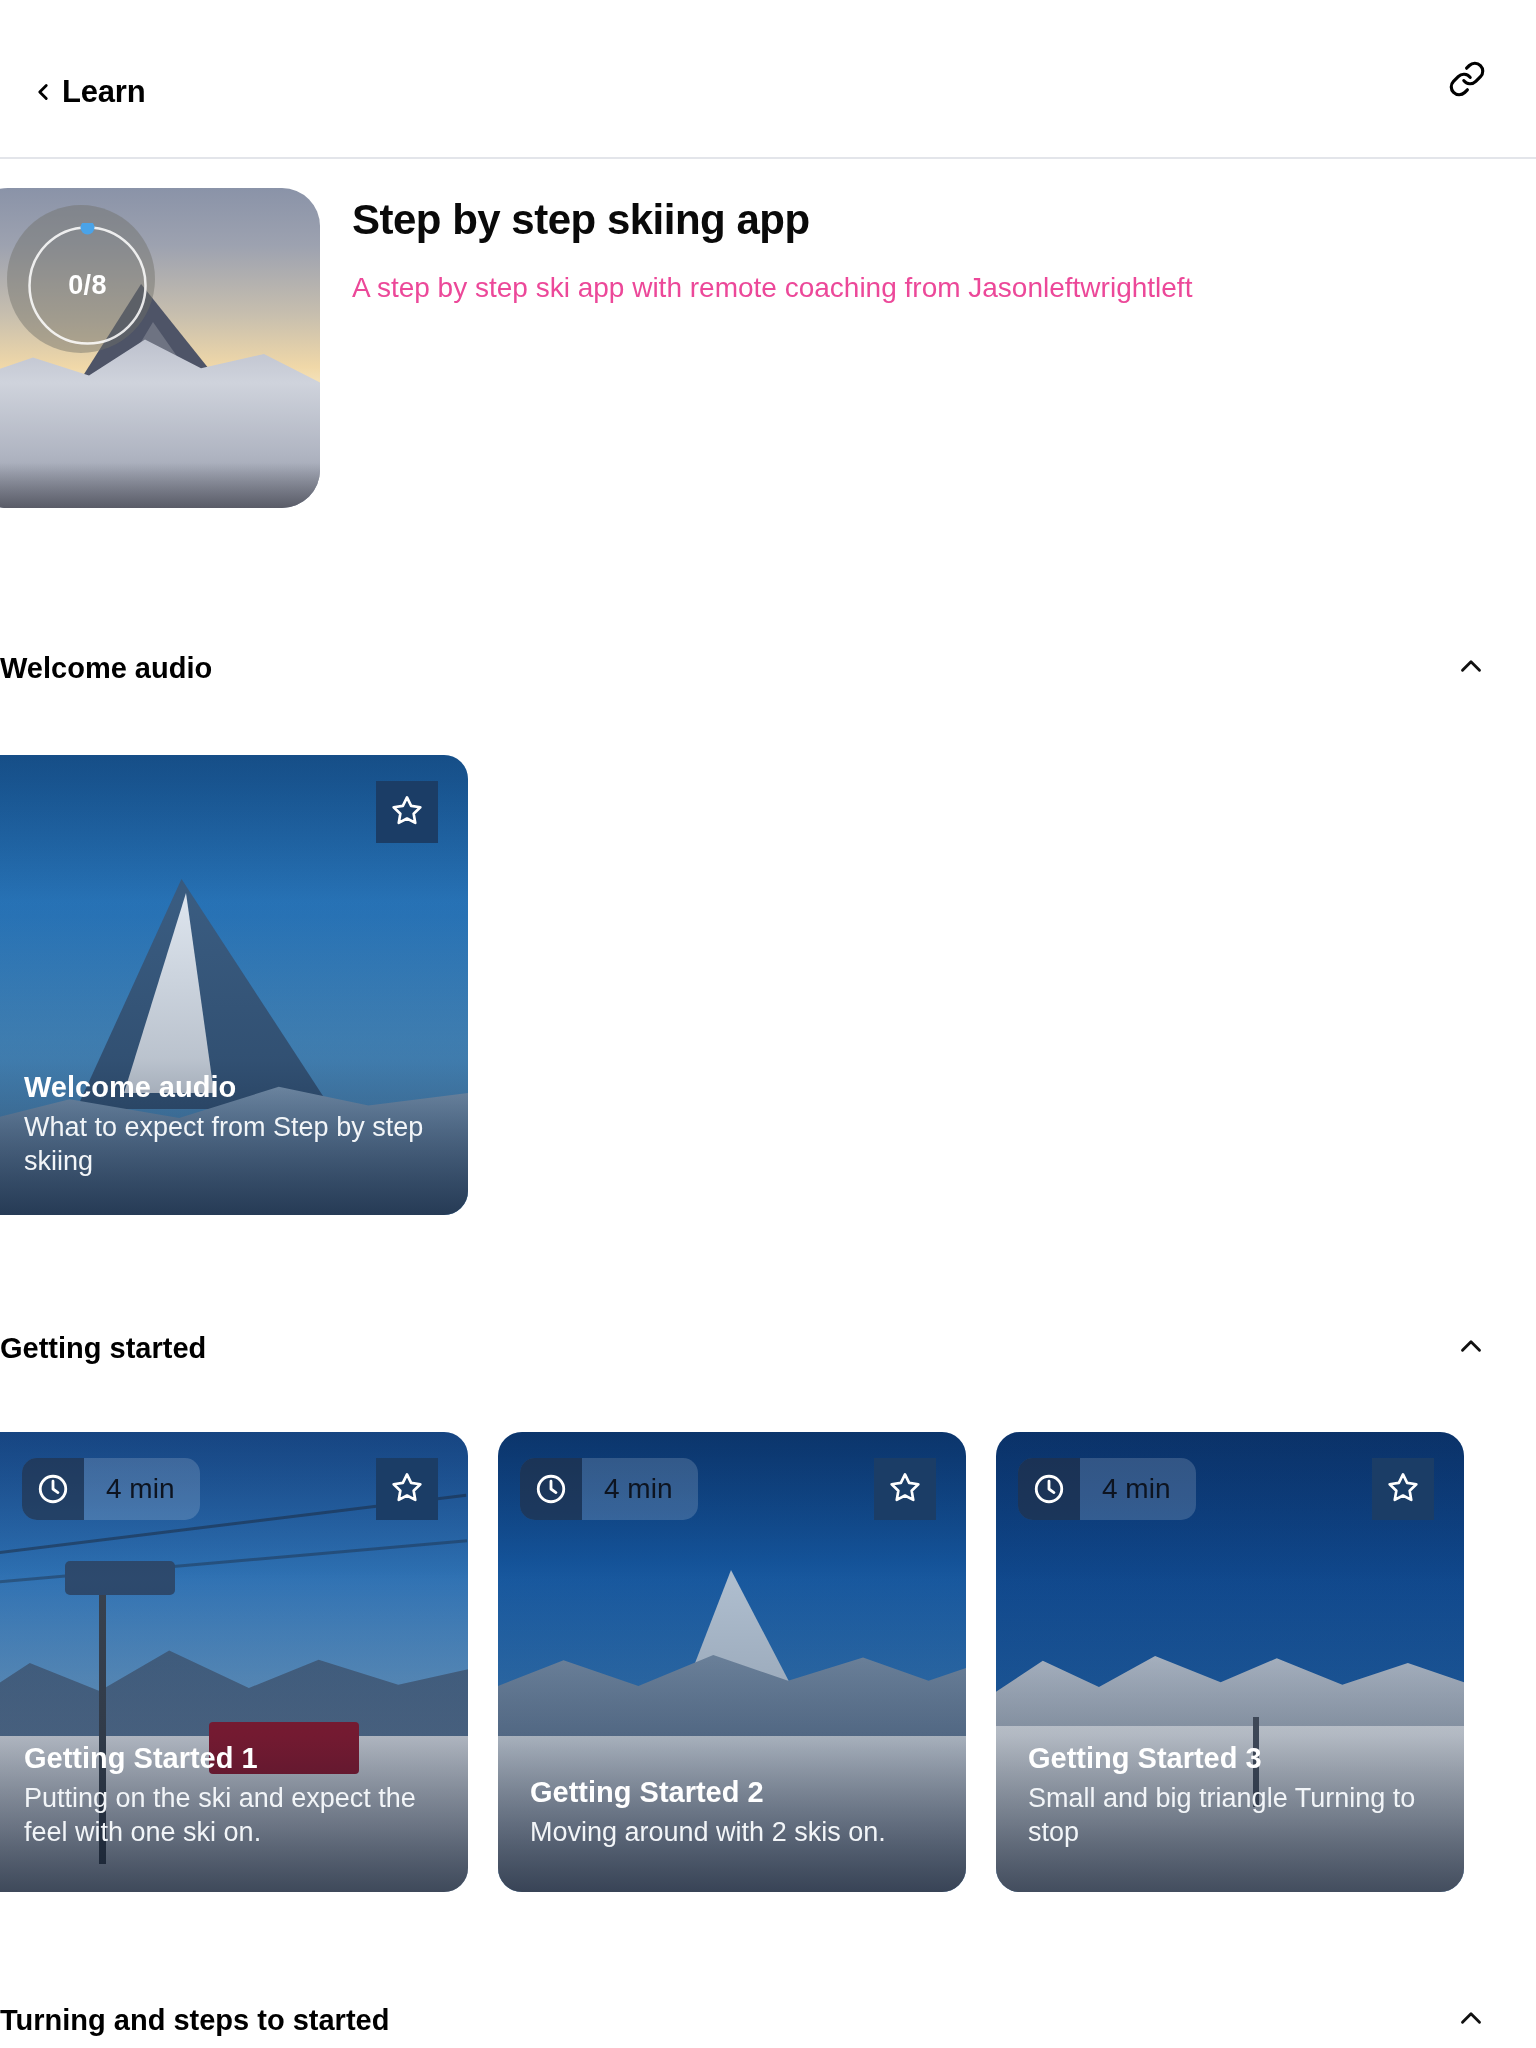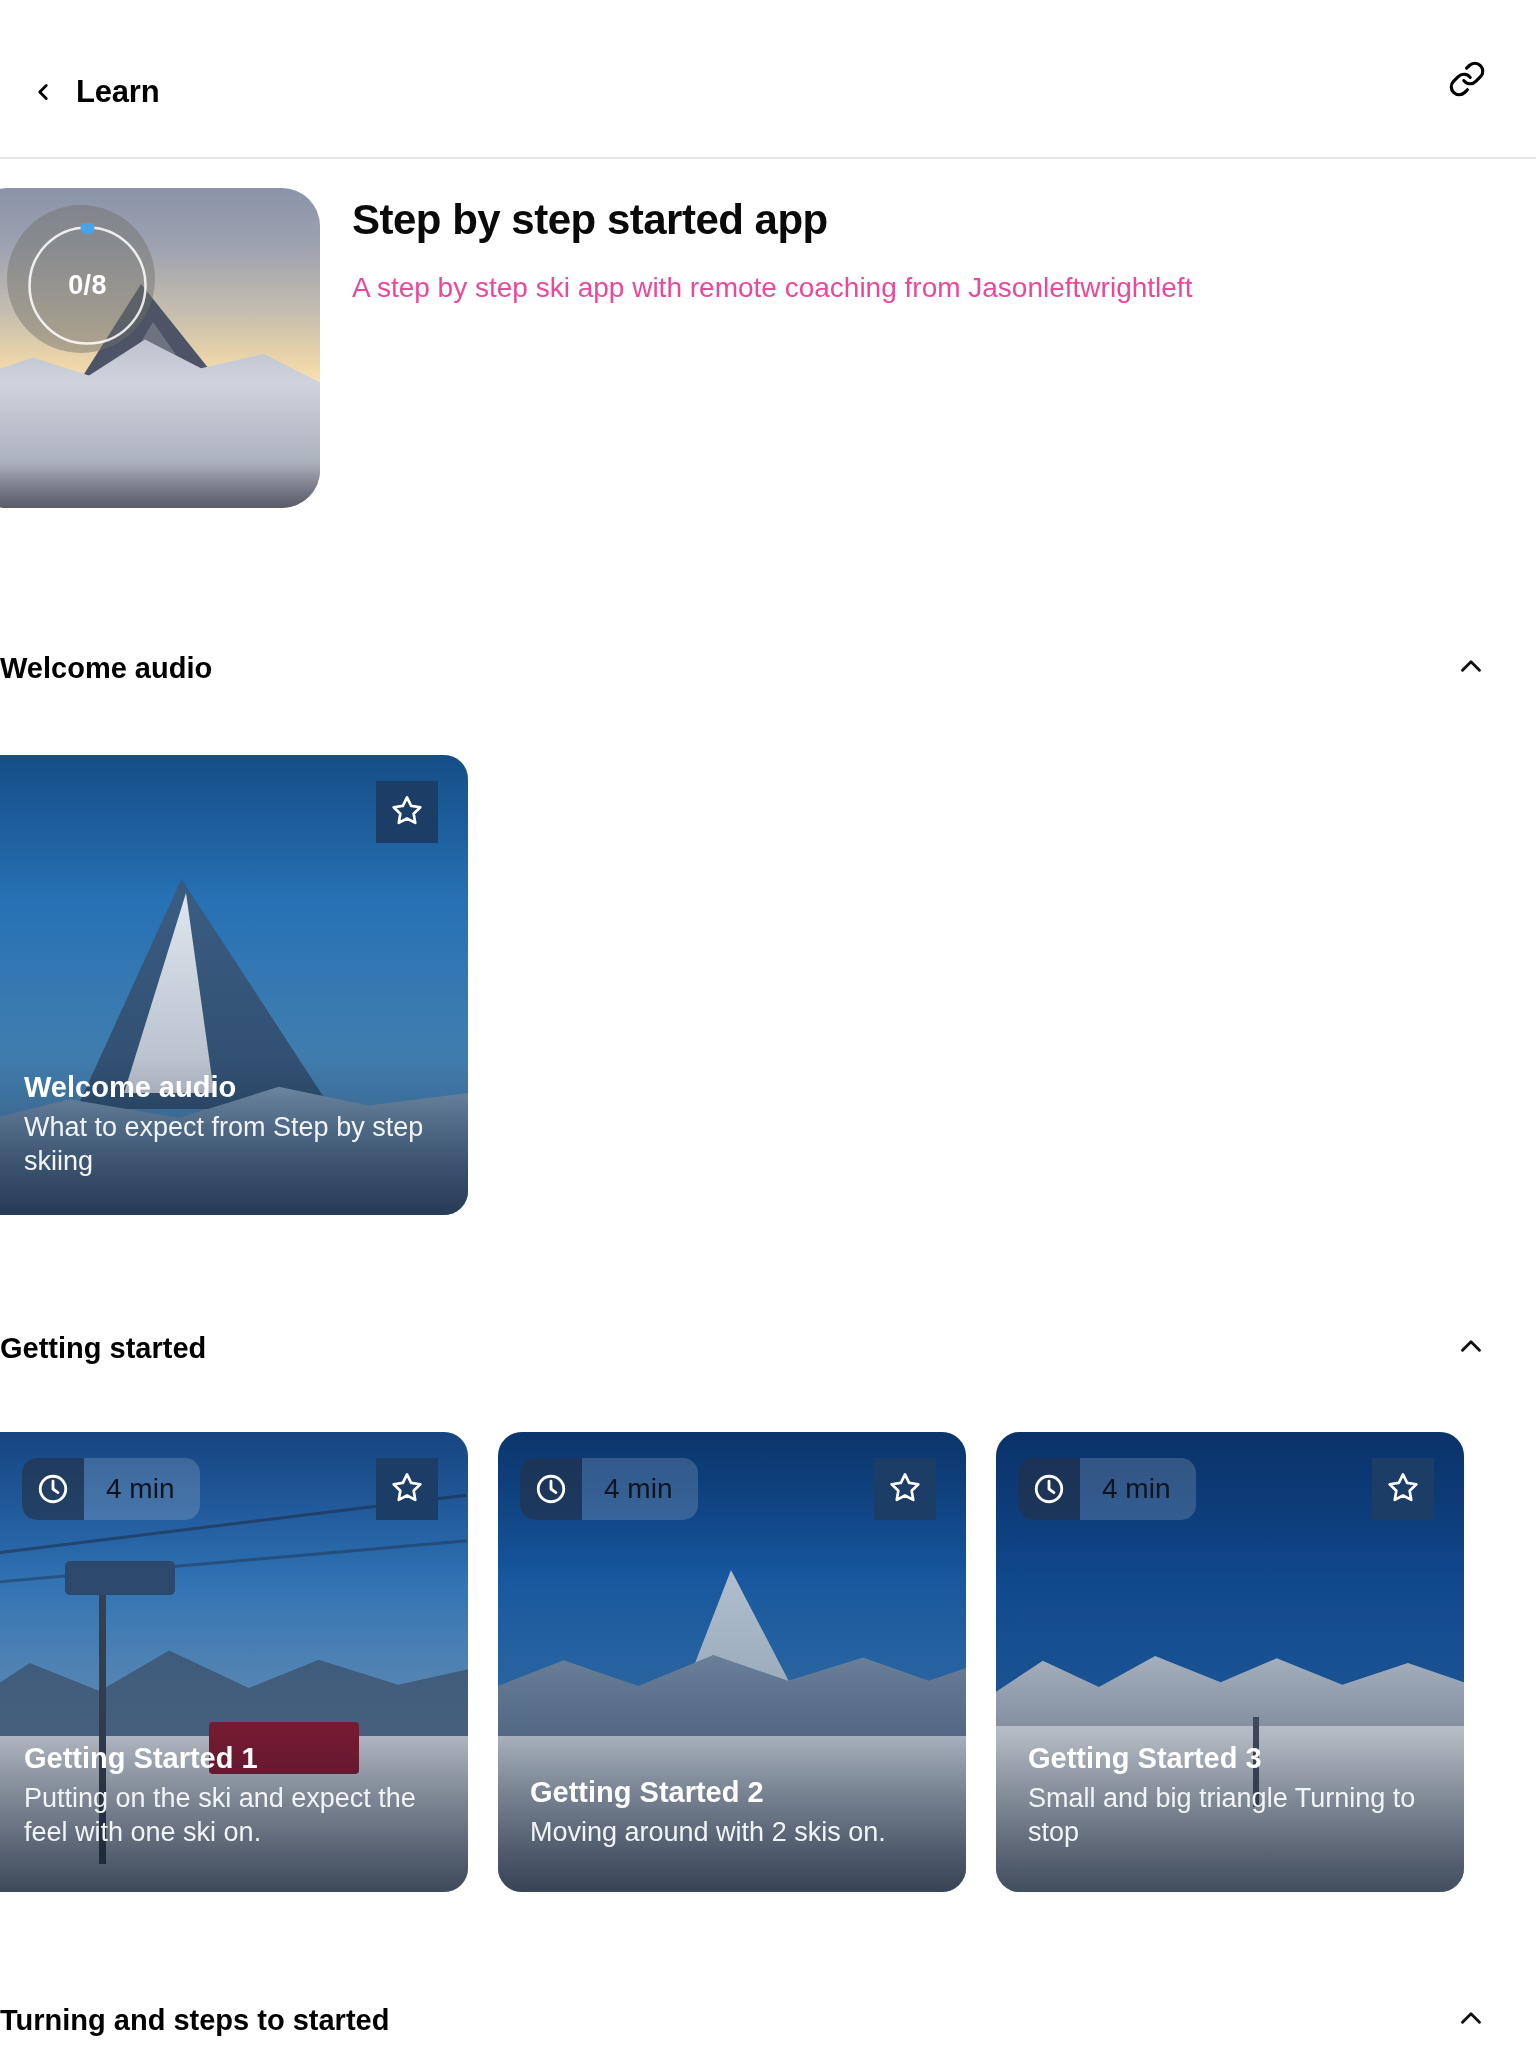--- a/index.html
+++ b/index.html
@@ -9,21 +9,21 @@
     font-family:"Liberation Sans", sans-serif;
     overflow:hidden;
   }
 
   
   .topbar{
     position:absolute; left:0; top:0; width:1536px; height:159px;
     border-bottom:2px solid #e3e5ea;
     display:flex; align-items:center;
   }
-  .back-group{ display:flex; align-items:center; margin-left:30px; gap:20px; cursor:pointer;margin-top:26px;}
+  .back-group{ display:flex; align-items:center; margin-left:30px; gap:6px; cursor:pointer;margin-top:26px;}
   .chev-back{ width:26px; height:26px; }
   .topbar-title{ font-size:31px; font-weight:700; color:#000; letter-spacing:-0.2px;}
   .link-btn{ position:absolute; right:46px; top:50%; transform:translateY(-50%); cursor:pointer;
              width:46px; height:46px; display:flex; align-items:center; justify-content:center;}
 
   
   .course-head{ position:absolute; left:0; top:188px; width:1536px; height:320px; }
   .course-thumb{
     position:absolute; left:-30px; top:0; width:350px; height:320px;
     border-radius:38px; overflow:hidden;
@@ -190,21 +190,21 @@
       <div class="ring-fill"></div>
       <svg width="125" height="125" viewBox="0 0 125 125" style="position:absolute;inset:0;">
         <circle cx="62.5" cy="62.5" r="58" fill="none" stroke="rgba(255,255,255,.85)" stroke-width="2.5"></circle>
         <circle cx="62.5" cy="4.5" r="7" fill="#4aa3e8"></circle>
       </svg>
       <div class="ring-label">0/8</div>
     </div>
   </div>
 
   <div class="course-text">
-    <div class="course-title">Step by step started app</div>
+    <div class="course-title">Step by step skiing app</div>
     <div class="course-sub">A step by step ski app with remote coaching from Jasonleftwrightleft</div>
   </div>
 </div>
 
 <div class="section-head" style="top:640px;">
   <div class="section-title">Welcome audio</div>
   <span class="section-chevron">
     <svg width="34" height="34" viewBox="0 0 24 24" fill="none" stroke="#111" stroke-width="2" stroke-linecap="round" stroke-linejoin="round">
       <polyline points="18 15 12 9 6 15"></polyline>
     </svg>

